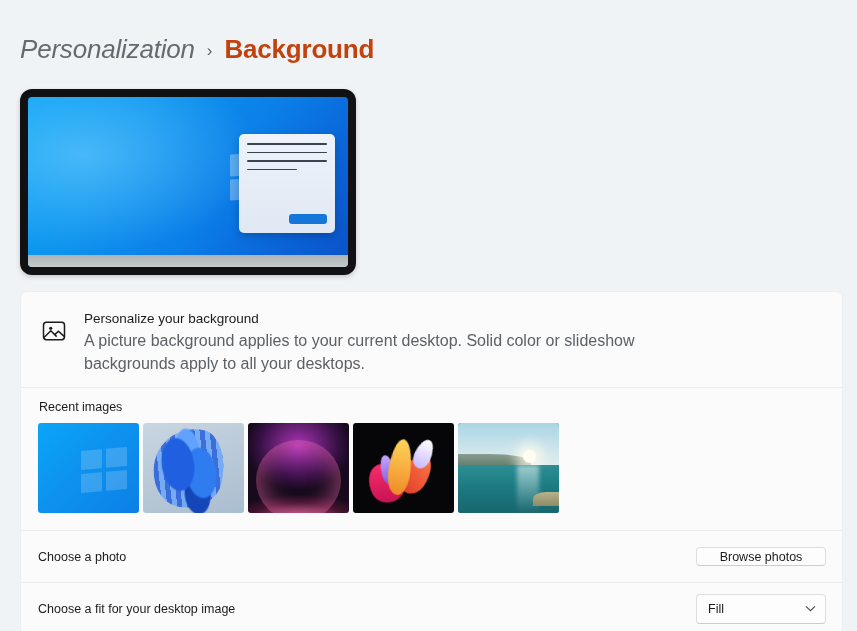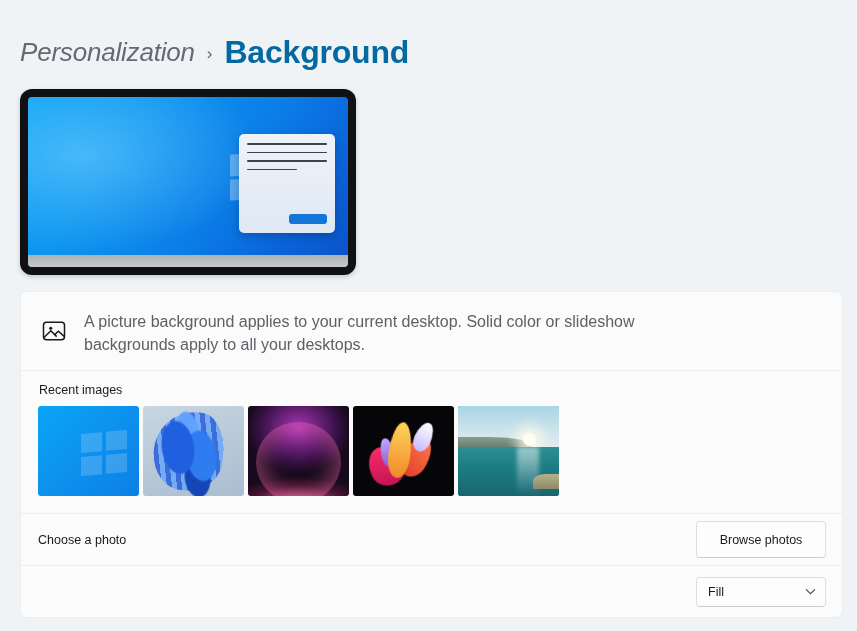--- a/index.html
+++ b/index.html
@@ -30,23 +30,23 @@
     color: #646a70;
     letter-spacing: -0.2px;
     font-style: italic;
   }
   .crumb-sep {
     font-size: 17px;
     color: #5d6368;
     padding-top: 3px;
   }
   .crumb-current {
-    font-size: 32px;
+    font-size: 26px;
     font-weight: bold;
-    color: #0369a1;
+    color: #c2410c;
     letter-spacing: -0.2px;
   }
 
   
   .preview-wrap {
     position: absolute;
     left: 20px;
     top: 89px;
     width: 336px;
     height: 186px;
@@ -327,21 +327,21 @@
     align-items: center;
   }
   .simple-label {
     font-size: 12.5px;
     color: #1b1b1b;
     margin-left: 0px;
   }
   .btn-secondary {
     margin-left: auto;
     min-width: 130px;
-    height: 37px;
+    height: 19px;
     background: #fdfdfd;
     border: 1px solid #dcdfe2;
     border-bottom-color: #c9ccd0;
     border-radius: 4px;
     display: flex;
     align-items: center;
     justify-content: center;
     font-size: 12.5px;
     color: #1b1b1b;
     padding: 0 12px;
@@ -386,20 +386,21 @@
   <div class="row row-personalize">
     <div class="pic-icon">
       <svg width="28" height="28" viewBox="0 0 24 24" fill="none" stroke="#1b1b1b" stroke-width="1.3">
         <rect x="3" y="4.5" width="18" height="15" rx="2.5"></rect>
         <circle cx="9.2" cy="9.6" r="1.35" fill="#1b1b1b" stroke="none"></circle>
         <path d="M3.4 17.6 L9.3 11.8 L14.3 16.8"></path>
         <path d="M12.6 15.1 L15.8 12.2 L20.7 16.6"></path>
       </svg>
     </div>
     <div class="personalize-text">
+      <div class="row-title">Personalize your background</div>
       <div class="row-desc">A picture background applies to your current desktop. Solid color or slideshow backgrounds apply to all your desktops.</div>
     </div>
   </div>
 
   <div class="row row-recent">
     <div class="recent-label">Recent images</div>
     <div class="thumbs">
       <div class="thumb t1"></div>
       <div class="thumb t2">
         <div class="bloom2"></div>
@@ -423,20 +424,21 @@
       </div>
     </div>
   </div>
 
   <div class="row row-simple">
     <span class="simple-label">Choose a photo</span>
     <div class="btn-secondary">Browse photos</div>
   </div>
 
   <div class="row row-simple">
+    <span class="simple-label">Choose a fit for your desktop image</span>
     <div class="combo combo-right">
       <span>Fill</span>
       <span class="chev">
         <svg width="11" height="7" viewBox="0 0 11 7" fill="none" stroke="#4a4f54" stroke-width="1.2">
             <path d="M1 1.4 L5.5 5.6 L10 1.4"></path>
           </svg>
       </span>
     </div>
   </div>
 

